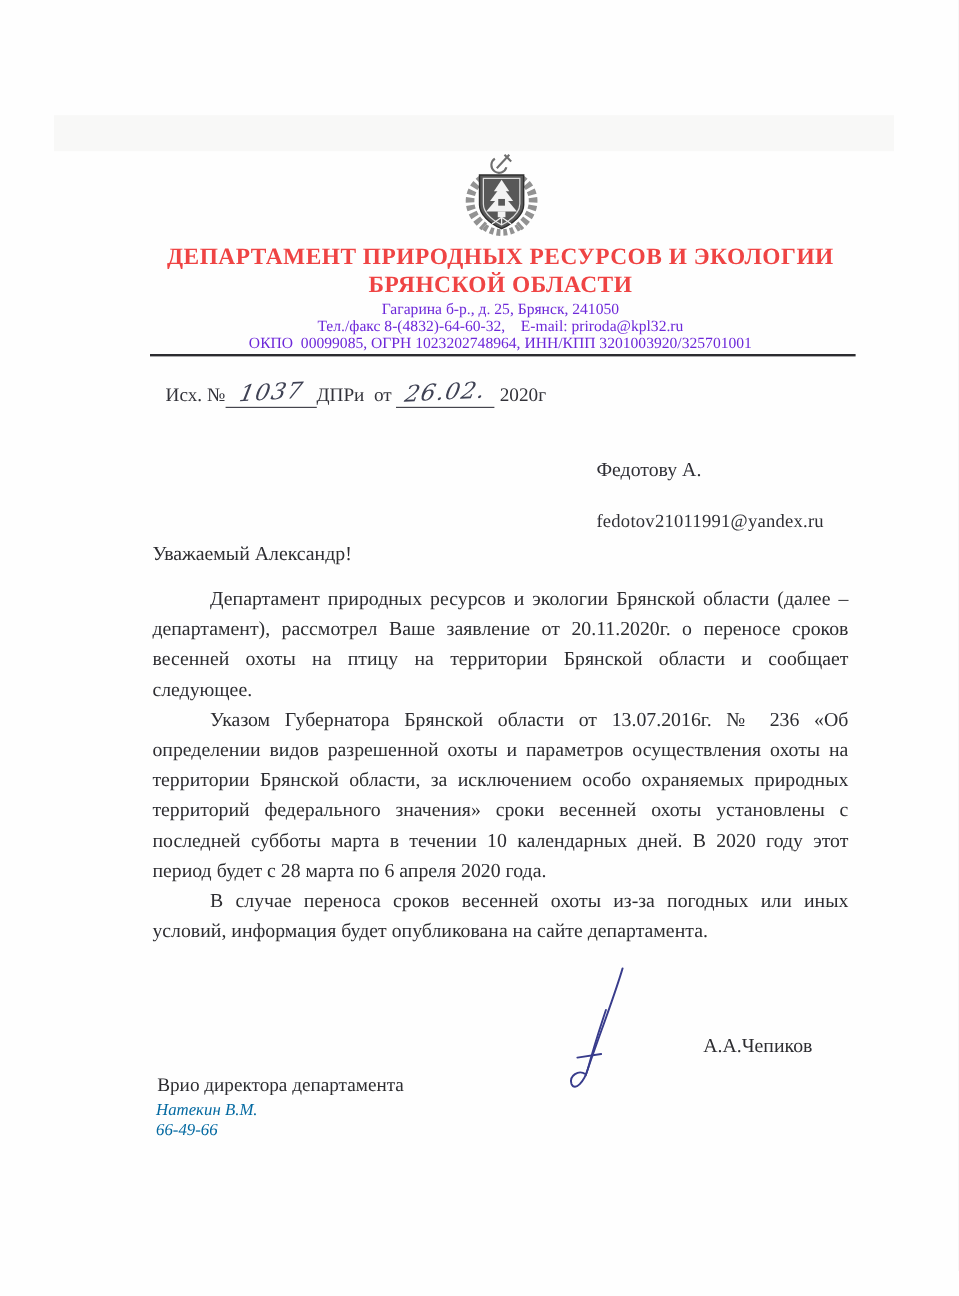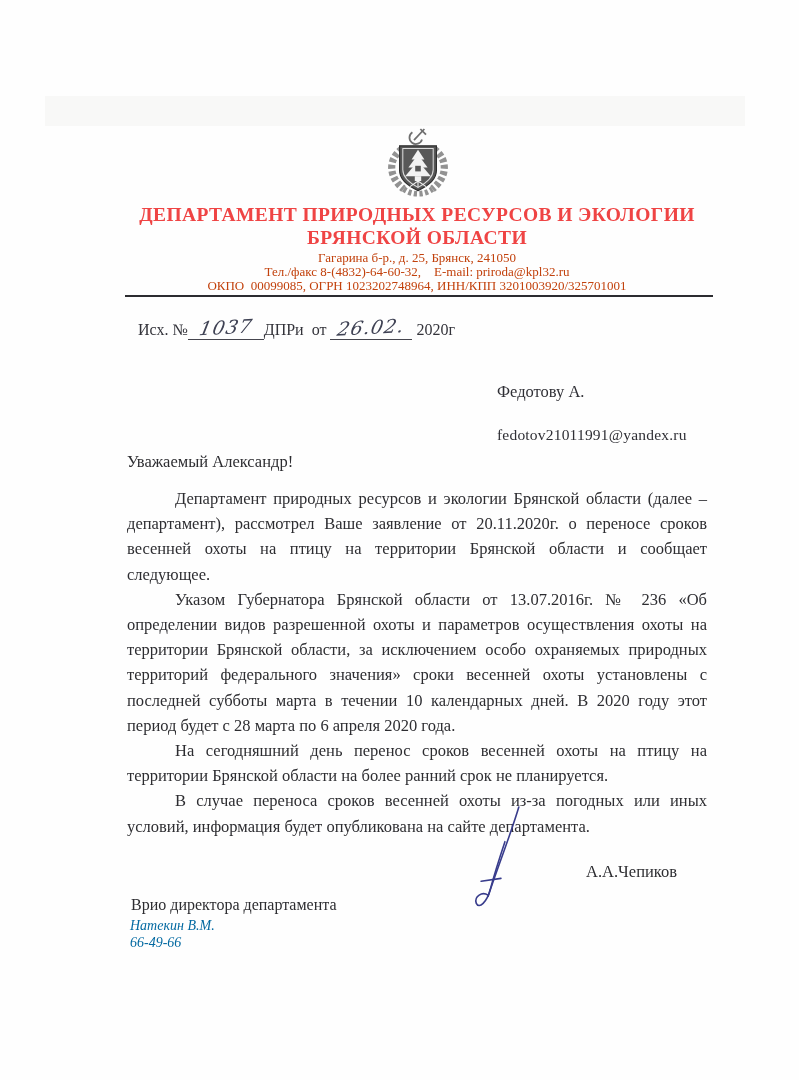--- a/index.html
+++ b/index.html
@@ -14,21 +14,21 @@
   }
   .scan-band{position:absolute;left:45px;top:96px;width:700px;height:30px;background:#f8f8f7;}
   
   .emblem{position:absolute;left:378px;top:124px;width:80px;height:82px;}
   .org-name{
     position:absolute;left:60px;top:203px;width:714px;
     text-align:center;font-weight:bold;font-size:19.5px;line-height:23px;
     letter-spacing:0.4px;color:#ef4444;
   }
   .contact{position:absolute;left:60px;top:251px;width:714px;text-align:center;
-    font-size:13px;line-height:14.2px;color:#c2410c;}
+    font-size:13px;line-height:14.2px;color:#6d28d9;}
   .contact div{white-space:pre-wrap;}
   .head-rule{position:absolute;left:125px;top:295px;width:588px;height:0;
     border-top:2px solid #2c2c30;}
   
   .ref-line{position:absolute;left:138px;top:317px;font-size:16px;color:#33333a;white-space:nowrap;}
   .blank{display:inline-block;border-bottom:1.2px solid #45454e;text-align:center;vertical-align:baseline;}
   .blank.w1{width:76px;}
   .blank.w2{width:82px;}
   .hand{
     display:inline-block;font-family:"DejaVu Serif", serif;font-style:italic;
@@ -109,21 +109,20 @@
   <div class="recipient">
     <div>Федотову А.</div>
     <div class="email">fedotov21011991@yandex.ru</div>
   </div>
 
   <div class="salutation">Уважаемый Александр!</div>
 
   <div class="body-text">
     <p>Департамент природных ресурсов и экологии Брянской области (далее – департамент), рассмотрел Ваше заявление от 20.11.2020г. о переносе сроков весенней охоты на птицу на территории Брянской области и сообщает следующее.</p>
     <p>Указом Губернатора Брянской области от 13.07.2016г. № 236 «Об определении видов разрешенной охоты и параметров осуществления охоты на территории Брянской области, за исключением особо охраняемых природных территорий федерального значения» сроки весенней охоты установлены с последней субботы марта в течении 10 календарных дней. В 2020 году этот период будет с 28 марта по 6 апреля 2020 года.</p>
-    <p>На сегодняшний день перенос сроков весенней охоты на птицу на территории Брянской области на более ранний срок не планируется.</p>
     <p>В случае переноса сроков весенней охоты из-за погодных или иных условий, информация будет опубликована на сайте департамента.</p>
   </div>
 
   <div class="sig-title">Врио директора департамента</div>
 
   <svg class="sig-stroke" viewBox="0 0 60 115" aria-hidden="true">
     <g stroke="#383c8c" stroke-width="1.6" fill="none" stroke-linecap="round">
       <path d="M52,3 C45,27 31,63 21,93"></path>
       <path d="M38,38 C33,53 27,72 23,87"></path>
       <path d="M23,87 C20,98 12,107 9,100 C7,93 15,88 21,92"></path>

